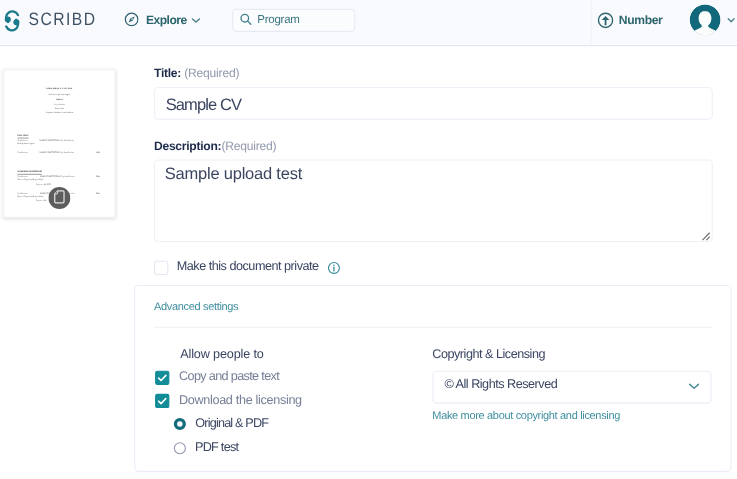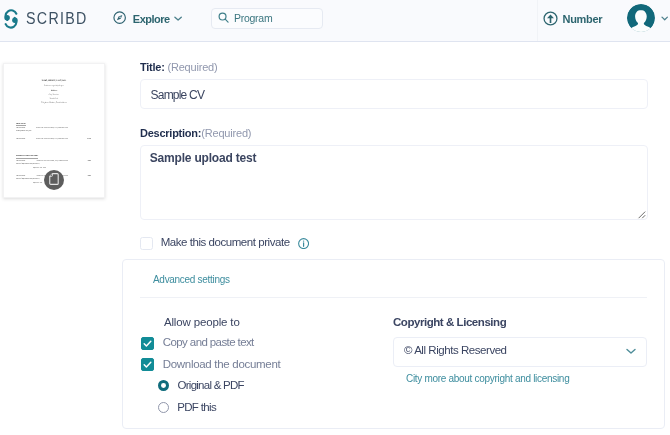--- a/index.html
+++ b/index.html
@@ -48,25 +48,25 @@
   .tpage .tt{position:absolute;font-size:1.64px;line-height:2.0px;white-space:nowrap;color:#1e1e1e;}
   .tpage .tt.b{font-weight:700;color:#1a1a1a;}
   .tpage .tc.b{font-weight:700;color:#111;}
 
   
   .lb{position:absolute;font-size:11px;font-weight:700;letter-spacing:-0.25px;
       color:#1f2d4d;line-height:11px;}
   .lr{position:absolute;font-size:11px;font-weight:400;letter-spacing:-0.2px;
       color:#9198ae;line-height:11px;}
   .tbox{position:absolute;border:1px solid #eef0f7;border-radius:4px;background:#fff;}
-  .tval{position:absolute;font-size:12px;letter-spacing:-0.5px;color:#3b4560;line-height:11.4px;}
+  .tval{position:absolute;font-size:15px;letter-spacing:-0.5px;color:#3b4560;line-height:11.4px;}
 
   .body-txt{position:absolute;font-size:11.5px;letter-spacing:-0.45px;
             color:#3b4562;line-height:11.5px;}
-  .link{position:absolute;font-size:10px;letter-spacing:-0.3px;color:#3d8d9e;line-height:10px;margin-left:13px;}
+  .link{position:absolute;font-size:10px;letter-spacing:-0.3px;color:#3d8d9e;line-height:10px;}
 
   .chk{position:absolute;width:13.4px;height:13.4px;
        border:1px solid #e4e8f1;border-radius:2.5px;background:#fff;}
   .chk.on{background:#128c97;border-color:#128c97;border-radius:2px;}
   .rad{position:absolute;width:11.4px;height:11.4px;
        border:1.3px solid #9197ab;border-radius:50%;background:#fff;}
   .rad.on{border:3.4px solid #106c7c;background:#fff;width:10.9px;height:10.9px;}
 
   
   .panel{position:absolute;left:122px;top:259px;width:543px;height:170px;
@@ -167,21 +167,21 @@
 </svg>
 
 <span class="lb" style="left:140px;top:61.8px;">Title:</span>
 <span class="lr" style="left:167.5px;top:61.8px;">(Required)</span>
 <div class="tbox" style="left:140px;top:79px;width:508px;height:30px;"></div>
 <span class="tval" style="left:150.6px;top:89.5px;letter-spacing:-0.8px;">Sample CV</span>
 
 <span class="lb" style="left:140px;top:128.0px;">Description:</span>
 <span class="lr" style="left:201.3px;top:128.0px;">(Required)</span>
 <div class="tbox" style="left:140px;top:145px;width:508px;height:75px;"></div>
-<span class="tval" style="left:149.8px;top:153.3px;letter-spacing:-0.2px;font-weight:bold;">Sample upload test</span>
+<span class="tval" style="left:149.8px;top:153.3px;letter-spacing:-0.2px;">Sample upload test</span>
 <svg style="position:absolute;left:637px;top:210px;" width="9" height="9" viewBox="0 0 9 9">
   <path d="M8.2 1.6L1.6 8.2M8.2 5.2L5.2 8.2" stroke="#6b6b6b" stroke-width="1"></path>
 </svg>
 
 <div class="chk" style="left:140px;top:237px;"></div>
 <span class="body-txt" style="left:160.7px;top:237.2px;">Make this document private</span>
 <svg style="position:absolute;left:297.6px;top:238.1px;" width="11.2" height="11.2" viewBox="0 0 14 14">
   <circle cx="7" cy="7" r="6.2" fill="none" stroke="#3a8a9c" stroke-width="1.35"></circle>
   <path d="M7 6.1v4.3" stroke="#3a8a9c" stroke-width="1.5" stroke-linecap="round"></path>
   <circle cx="7" cy="3.9" r=".92" fill="#3a8a9c"></circle>
@@ -198,27 +198,27 @@
     <path d="M2.8 7.3l2.8 2.8L11.2 4.2" fill="none" stroke="#fff" stroke-width="1.9" stroke-linecap="round" stroke-linejoin="round"></path>
   </svg>
 </div>
 <span class="body-txt" style="left:162.8px;top:336.5px;letter-spacing:-0.6px;color:#757e96;">Copy and paste text</span>
 
 <div class="chk on" style="left:140.7px;top:357.9px;">
   <svg width="11" height="11" viewBox="0 0 14 14" style="position:absolute;left:0px;top:0px;">
     <path d="M2.8 7.3l2.8 2.8L11.2 4.2" fill="none" stroke="#fff" stroke-width="1.9" stroke-linecap="round" stroke-linejoin="round"></path>
   </svg>
 </div>
-<span class="body-txt" style="left:162.7px;top:358.5px;letter-spacing:-0.3px;color:#757e96;">Download the document</span>
+<span class="body-txt" style="left:162.7px;top:358.5px;letter-spacing:-0.3px;color:#757e96;">Download the licensing</span>
 
 <div class="rad on" style="left:158.2px;top:380.3px;"></div>
 <span class="body-txt" style="left:177.6px;top:379.5px;letter-spacing:-0.75px;">Original &amp; PDF</span>
 
 <div class="rad" style="left:157.9px;top:401.9px;"></div>
-<span class="body-txt" style="left:177.2px;top:401.5px;letter-spacing:-0.65px;">PDF this</span>
-
-<span class="body-txt" style="left:393px;top:316.5px;font-weight:bold;">Copyright &amp; Licensing</span>
+<span class="body-txt" style="left:177.2px;top:401.5px;letter-spacing:-0.65px;">PDF test</span>
+
+<span class="body-txt" style="left:393px;top:316.5px;">Copyright &amp; Licensing</span>
 <div class="sel"></div>
 <span class="body-txt" style="left:404px;top:345px;">© All Rights Reserved</span>
 <svg style="position:absolute;left:626px;top:348px;" width="10" height="7" viewBox="0 0 10 7">
   <path d="M1.0 1.4l4.0 3.6 4.0-3.6" fill="none" stroke="#4e8d99" stroke-width="1.4" stroke-linecap="round" stroke-linejoin="round"></path>
 </svg>
-<span class="link" style="left:393px;top:374px;">City more about copyright and licensing</span>
+<span class="link" style="left:393px;top:374px;">Make more about copyright and licensing</span>
 
 </body></html>

